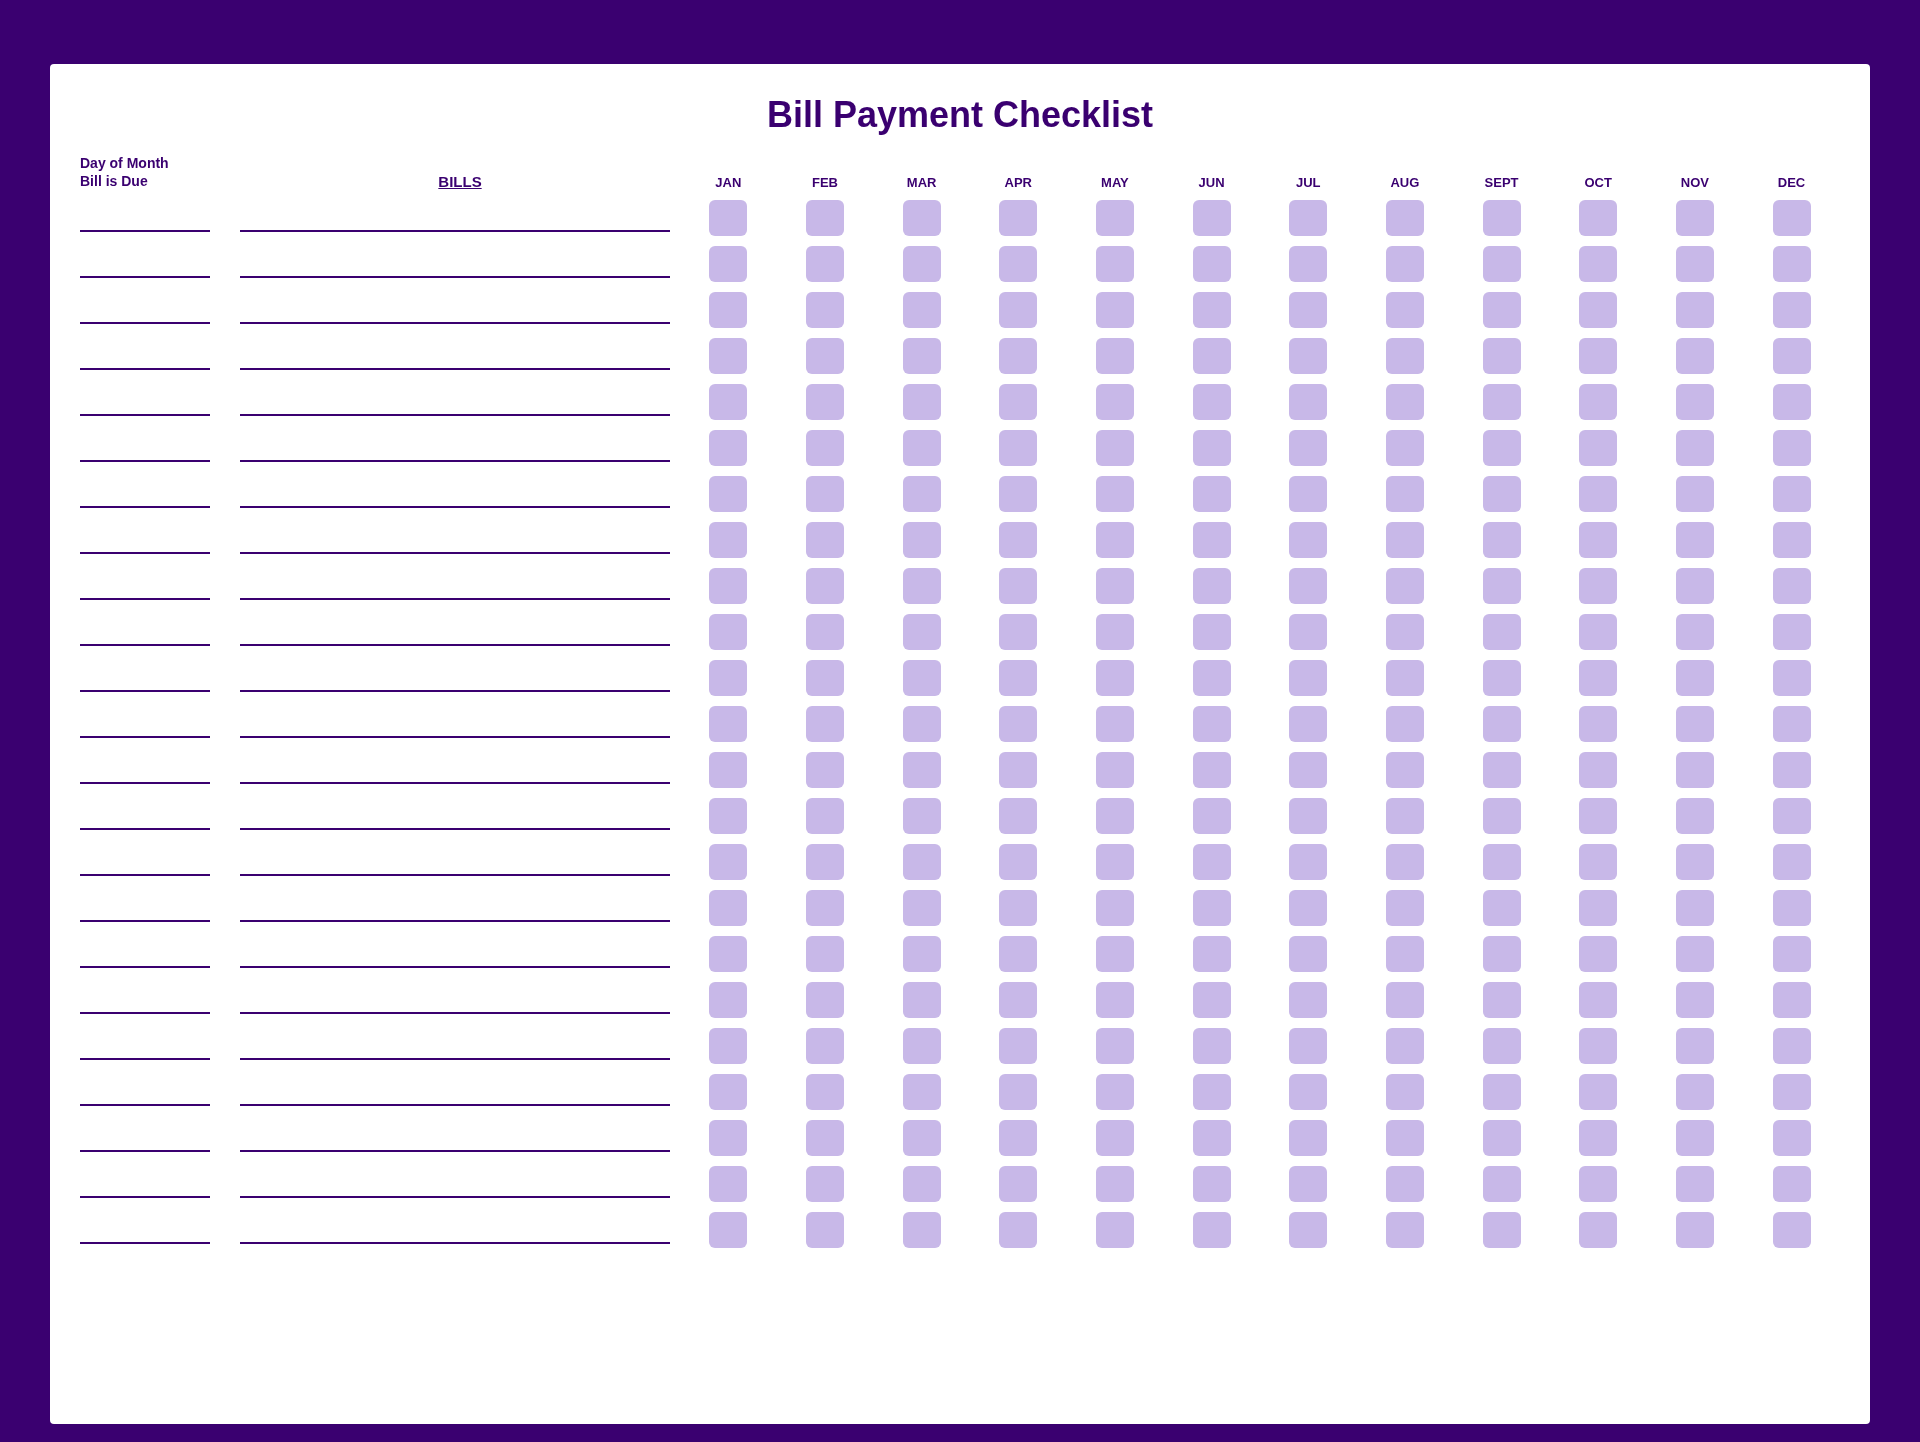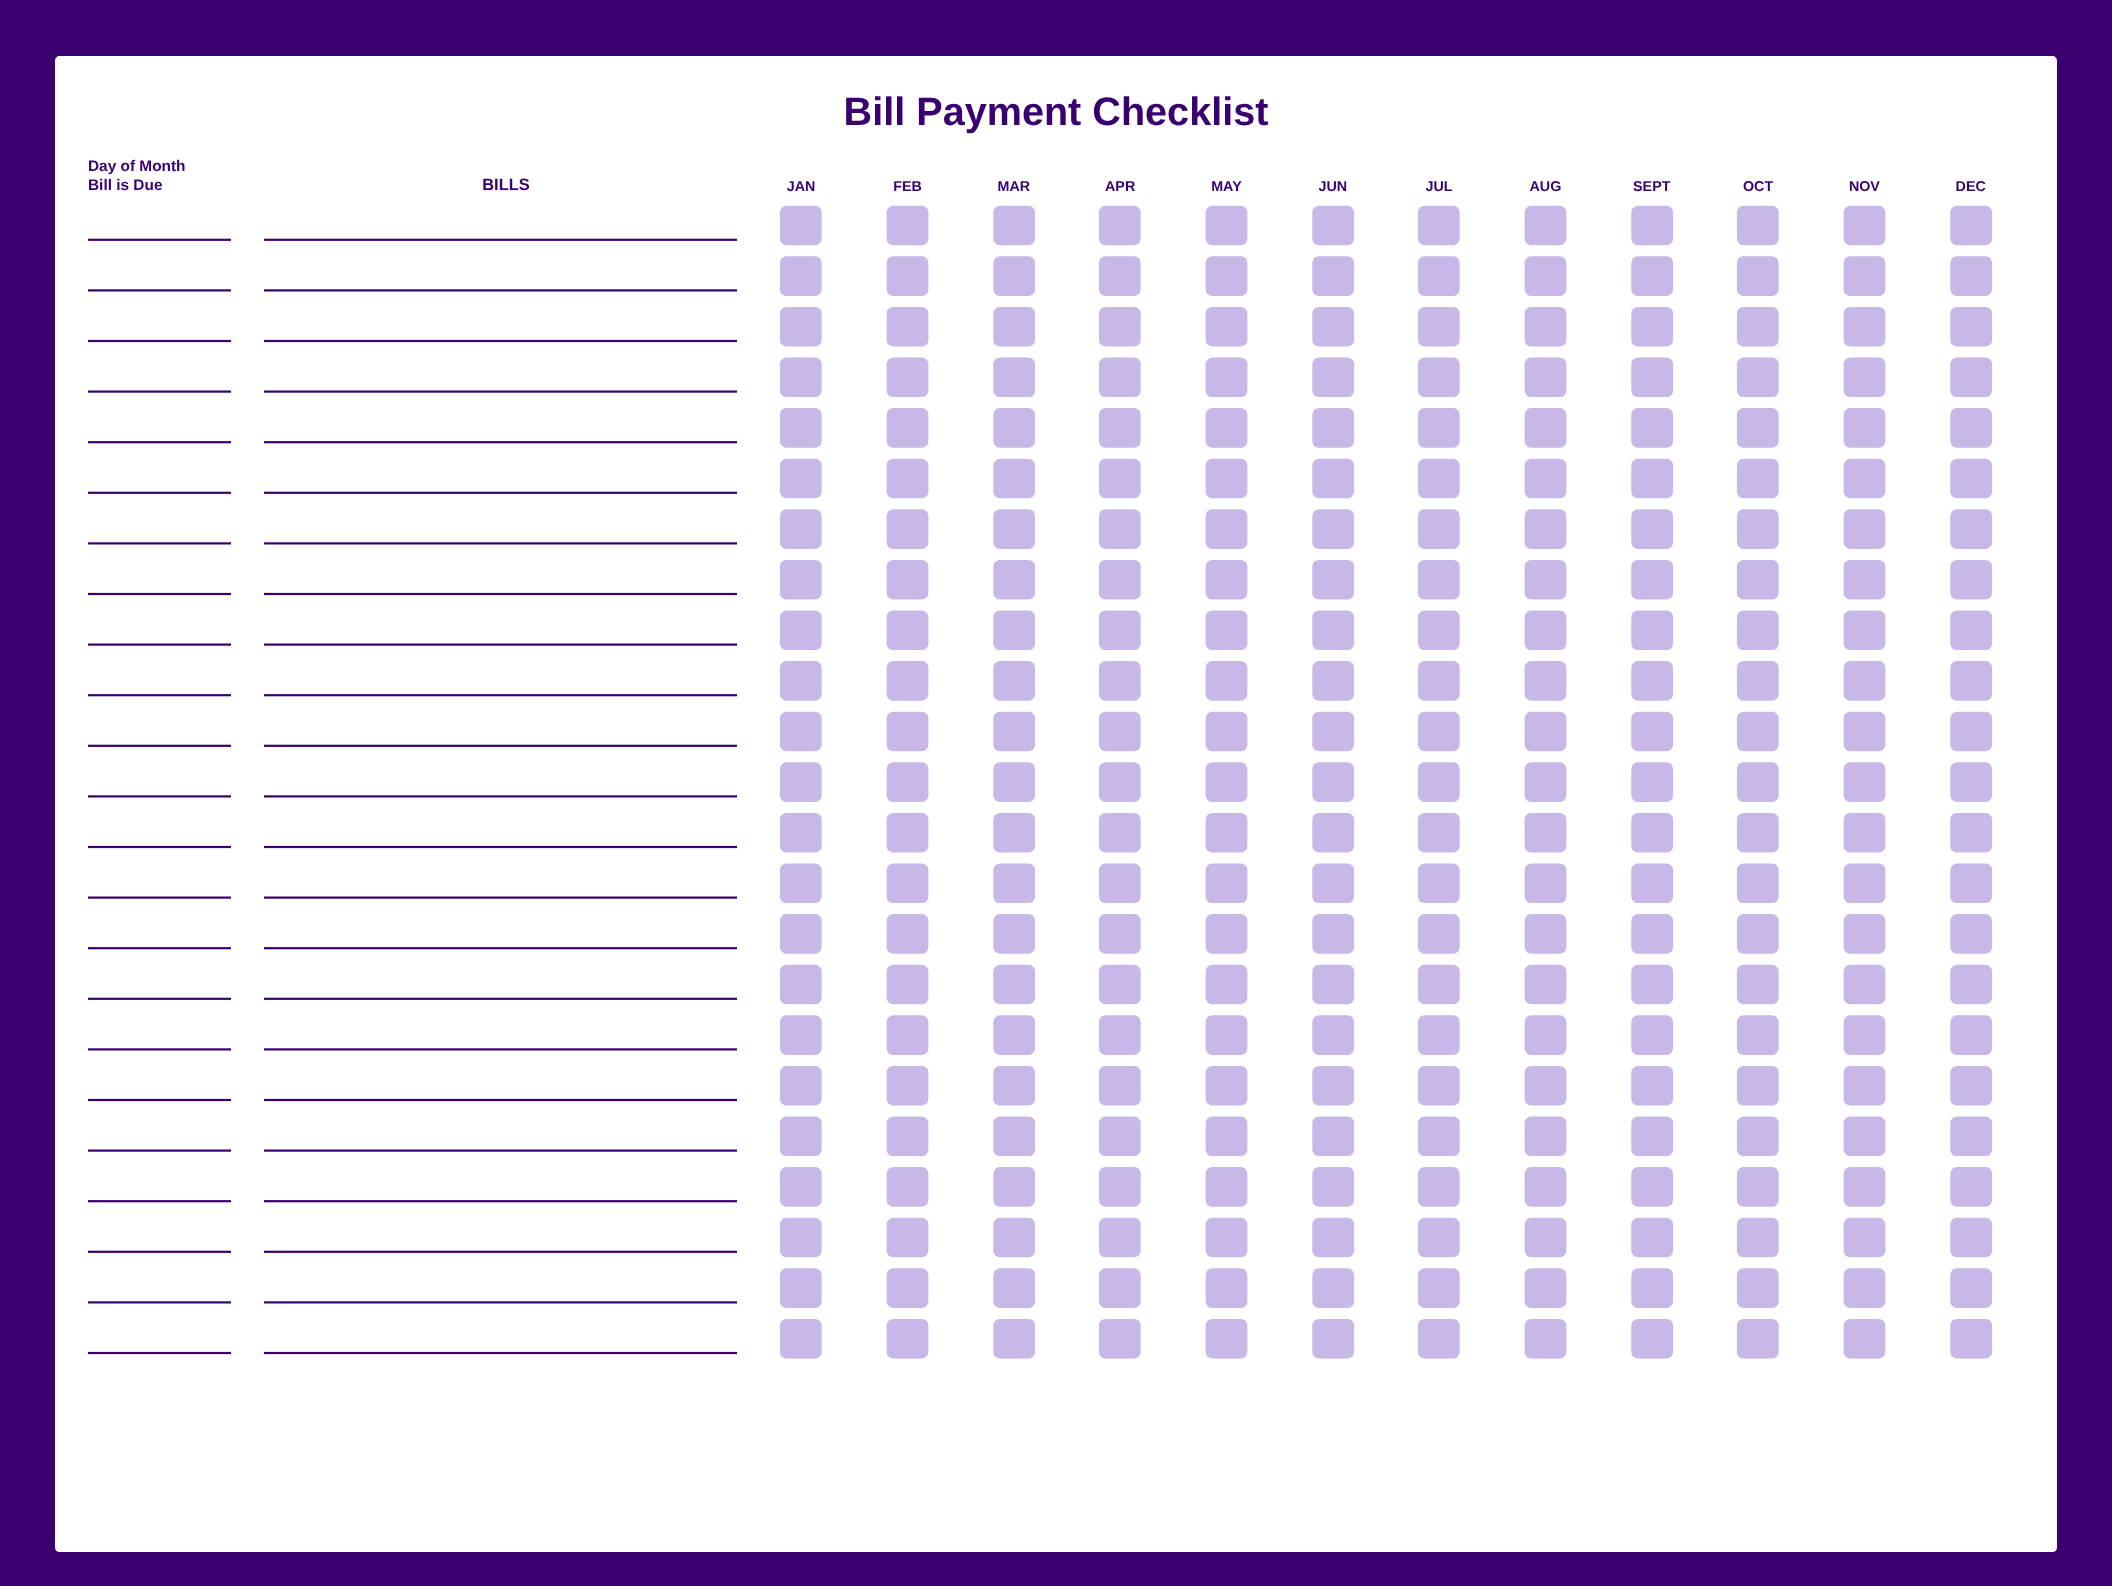--- a/index.html
+++ b/index.html
@@ -15,21 +15,21 @@
       min-height: 1442px;
       display: flex;
       align-items: center;
       justify-content: center;
     }
 
     .page-container {
       background-color: #ffffff;
       width: 1820px;
       min-height: 1360px;
-      margin: 51px auto;
+      margin: 64px auto;
       padding: 20px 30px 30px 30px;
       border-radius: 4px;
     }
 
     .page-title {
       text-align: center;
       color: #3a0070;
       font-size: 36px;
       font-weight: bold;
       padding: 10px 0 18px 0;
@@ -58,20 +58,21 @@
       font-weight: bold;
       text-align: left;
       line-height: 1.3;
     }
 
     .header-bills-label {
       color: #3a0070;
       font-size: 15px;
       font-weight: bold;
       text-align: center;
+      text-decoration: underline;
     }
 
     .month-label {
       color: #3a0070;
       font-size: 13px;
       font-weight: bold;
       text-align: center;
       width: 48px;
     }
 

